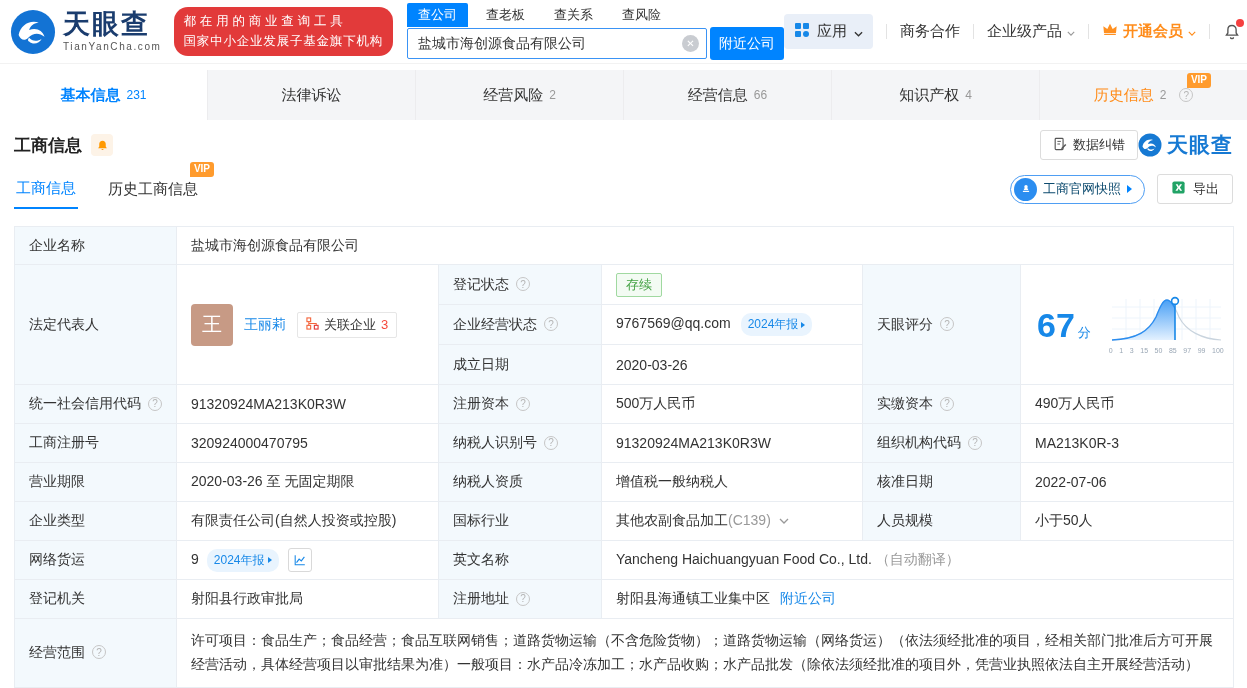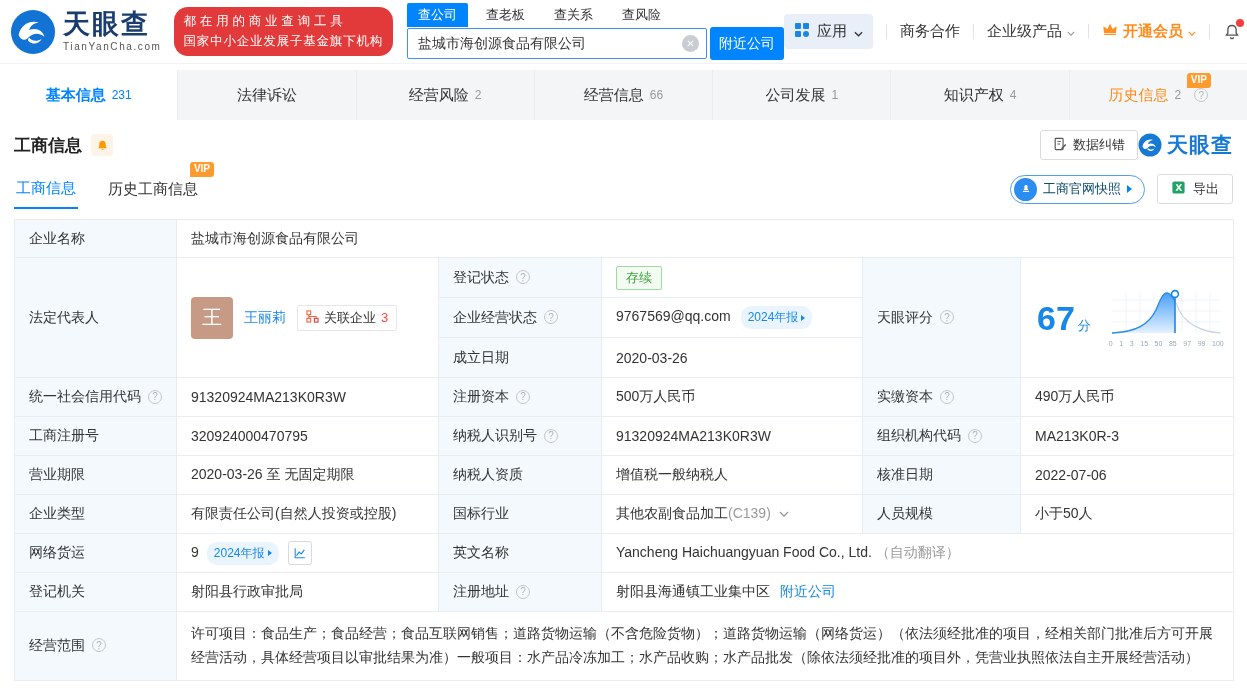--- a/index.html
+++ b/index.html
@@ -50,21 +50,21 @@
   .subtabs{display:flex;align-items:center;height:42px}
   .subtab{font-size:15px;cursor:pointer;position:relative;padding:9px 2px;color:#333}
   .subtab.active{color:#0084ff;border-bottom:2px solid #0084ff}
   .subtab+.subtab{margin-left:28px}
   .vip-tag2{position:absolute;top:-9px;right:-14px;background:#ff9b2d;color:#fff;font-size:10px;font-weight:bold;line-height:1;padding:2px 4px 3px;border-radius:3px 3px 3px 0}
   .subtabs-right{margin-left:auto;display:flex;gap:12px;align-items:center}
   .btn-snapshot{display:flex;align-items:center;gap:6px;border:1px solid #4f9ef3;color:#0c4a6e;border-radius:15px;height:29px;padding:0 12px 0 3px;font-size:13px;background:#fff;cursor:pointer;font-family:inherit}
   .stamp-circle{width:23px;height:23px;border-radius:50%;background:#2b8df0;display:flex;align-items:center;justify-content:center}
   .tri-r{width:0;height:0;border-top:4px solid transparent;border-bottom:4px solid transparent;border-left:5px solid #0084ff}
   .btn-export{display:flex;align-items:center;gap:7px;border:1px solid #dcdcdc;border-radius:3px;height:30px;padding:0 13px;font-size:13px;background:#fff;cursor:pointer;color:#333;font-family:inherit}
-  table.info{width:1219px;border-collapse:collapse;table-layout:fixed;margin-top:9px}
+  table.info{width:1219px;border-collapse:collapse;table-layout:fixed;margin-top:16px}
   .info td{border:1px solid #e9edf2;font-size:14px;padding:6px 14px;vertical-align:middle}
   .info td.lbl{background:#f3f9fd}
   .info tr.rh{height:39px}
   .info tr.rh40{height:40px}
   .info tr.rh38{height:38px}
   .help{display:inline-flex;width:14px;height:14px;border:1px solid #c6c6c6;border-radius:50%;color:#b5b5b5;font-size:10px;align-items:center;justify-content:center;margin-left:7px;vertical-align:1px;cursor:pointer}
   .help::after{content:"?"}
   .badge-green{display:inline-block;border:1px solid #a0d9a0;background:#f3fbf3;color:#44a344;font-size:13px;padding:2px 9px;border-radius:2px}
   .tag-blue{display:inline-flex;align-items:center;gap:3px;background:#e9f4fe;color:#1788e8;font-size:12px;padding:3px 7px;border-radius:10px;margin-left:10px;cursor:pointer}
   .tri-b{width:0;height:0;border-top:3.5px solid transparent;border-bottom:3.5px solid transparent;border-left:4.5px solid #1788e8}
@@ -174,24 +174,20 @@
   <div class="nav-tab">
     <span>法律诉讼</span>
   </div>
   <div class="nav-tab">
     <span>经营风险</span>
       <span class="cnt">2</span>
   </div>
   <div class="nav-tab">
     <span>经营信息</span>
       <span class="cnt">66</span>
-  </div>
-  <div class="nav-tab">
-    <span>公司发展</span>
-      <span class="cnt">1</span>
   </div>
   <div class="nav-tab">
     <span>知识产权</span>
       <span class="cnt">4</span>
   </div>
   <div class="nav-tab orange">
     <span class="vip-tag">VIP</span>
     <span>历史信息</span>
       <span class="cnt">2</span>
     <span class="help"></span>

